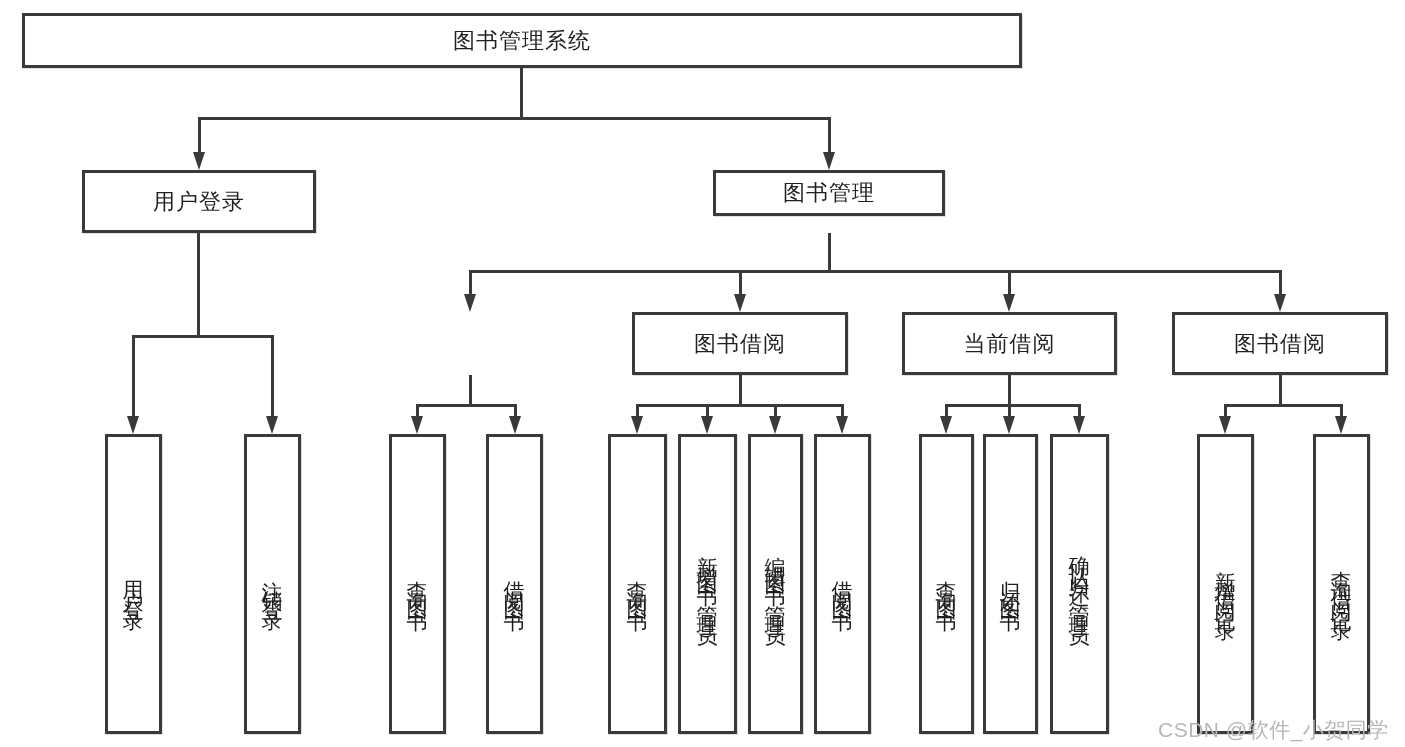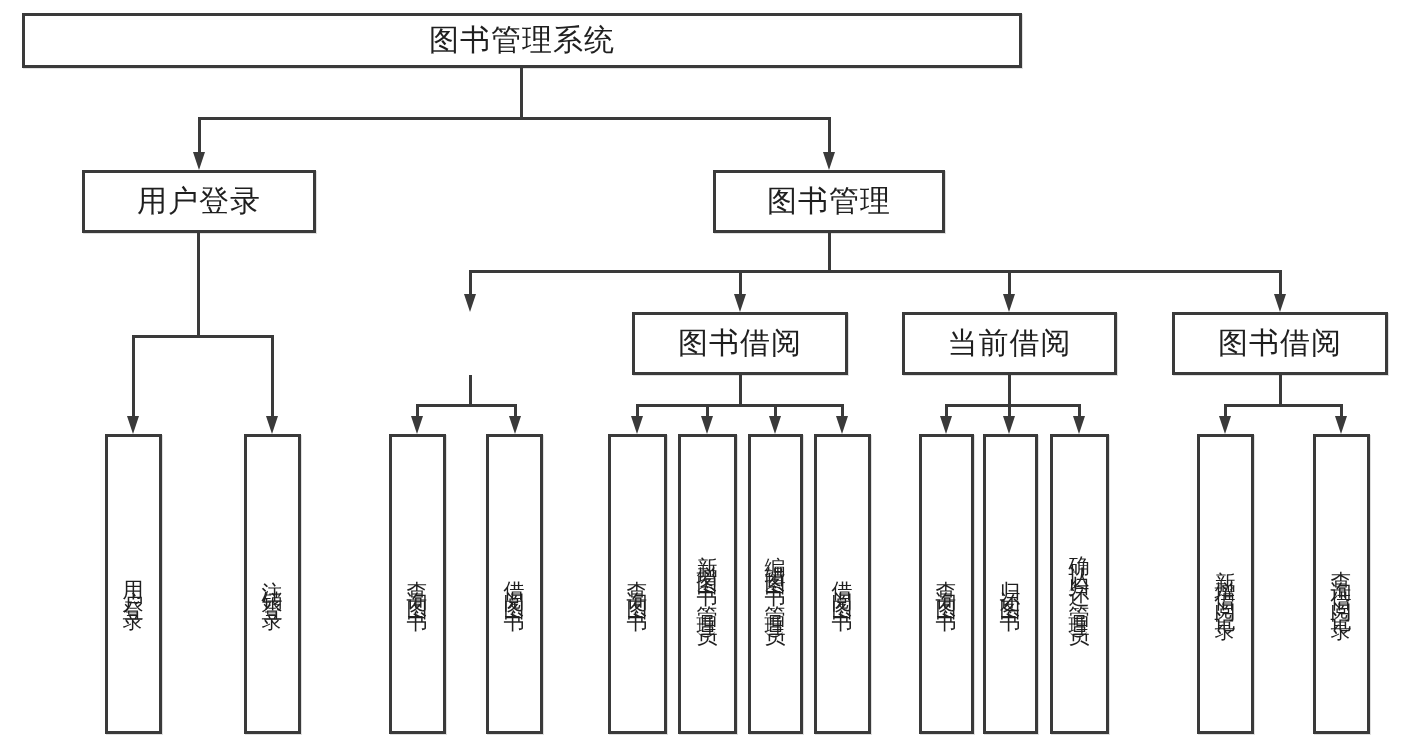--- a/index.html
+++ b/index.html
@@ -13,21 +13,21 @@
     position:relative;width:1405px;height:747px;background:var(--background);
     font-family:"Liberation Sans","DejaVu Sans",sans-serif;overflow:hidden;
   }
   .node{
     position:absolute;box-sizing:border-box;background:#fff;
     border:3px solid var(--line);
     display:flex;align-items:center;justify-content:center;
     box-shadow:1px 1px 0 rgba(0,0,0,0.12);
   }
   .node .lbl{
-    color:var(--text);font-size:30px;letter-spacing:1px;white-space:nowrap;
+    color:var(--text);font-size:22px;letter-spacing:1px;white-space:nowrap;
   }
   .leaf .lbl{
     writing-mode:vertical-rl;text-orientation:mixed;white-space:normal;
     font-size:21px;letter-spacing:10px;line-height:1.1;
   }
   .vline{position:absolute;width:3px;background:var(--line);}
   .hline{position:absolute;height:3px;background:var(--line);}
   .arrow{
     position:absolute;width:0;height:0;
     border-left:6px solid transparent;border-right:6px solid transparent;
@@ -50,21 +50,21 @@
   <div class="vline" style="left:520px;top:68px;height:50px;"></div>
   <div class="hline" style="left:198px;top:117px;width:633px;"></div>
   <div class="vline" style="left:198px;top:117px;height:36px;"></div>
   <div class="arrow" style="left:193px;top:152px;"></div>
   <div class="vline" style="left:828px;top:117px;height:36px;"></div>
   <div class="arrow" style="left:823px;top:152px;"></div>
 
   <div class="node" style="left:82px;top:170px;width:234px;height:63px;">
     <span class="lbl">用户登录</span>
   </div>
-  <div class="node" style="left:713px;top:170px;width:232px;height:63px;">
+  <div class="node" style="left:713px;top:170px;width:232px;height:46px;">
     <span class="lbl">图书管理</span>
   </div>
 
   <div class="vline" style="left:197px;top:233px;height:105px;"></div>
   <div class="hline" style="left:132px;top:335px;width:142px;"></div>
   <div class="vline" style="left:132px;top:335px;height:81px;"></div>
   <div class="arrow" style="left:127px;top:416px;"></div>
   <div class="vline" style="left:271px;top:335px;height:81px;"></div>
   <div class="arrow" style="left:266px;top:416px;"></div>
 
@@ -160,14 +160,15 @@
     <span class="lbl">确认归还（管理员）</span>
   </div>
 
   <div class="node leaf" style="left:1197px;top:434px;width:57px;height:300px;">
     <span class="lbl">新增借阅记录</span>
   </div>
   <div class="node leaf" style="left:1313px;top:434px;width:57px;height:300px;">
     <span class="lbl">查询借阅记录</span>
   </div>
 
+  <div class="watermark" style="left:1158px;top:716px;">CSDN @软件_小贺同学</div>
 
 </div>
 
 </body></html>

